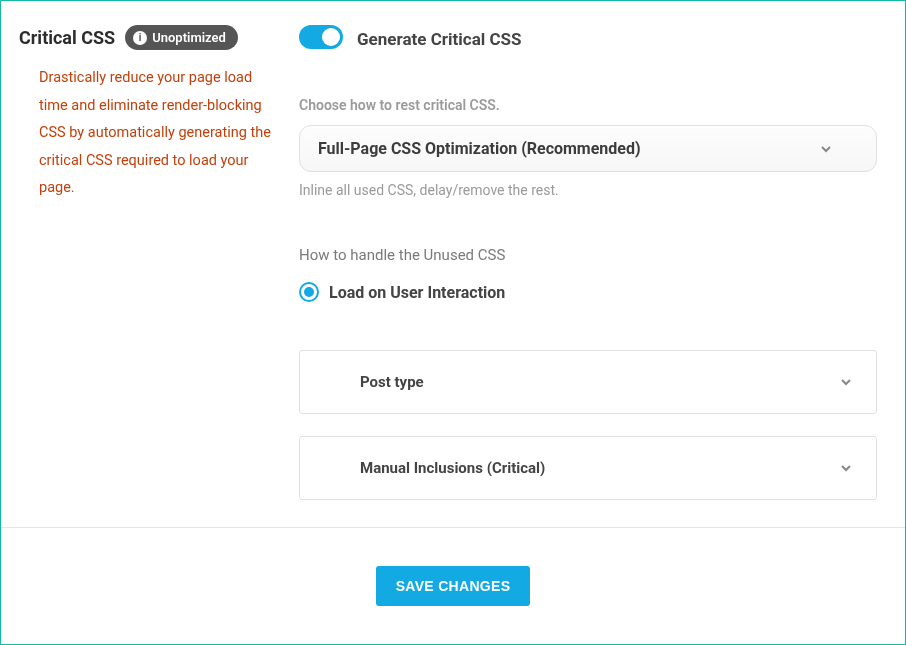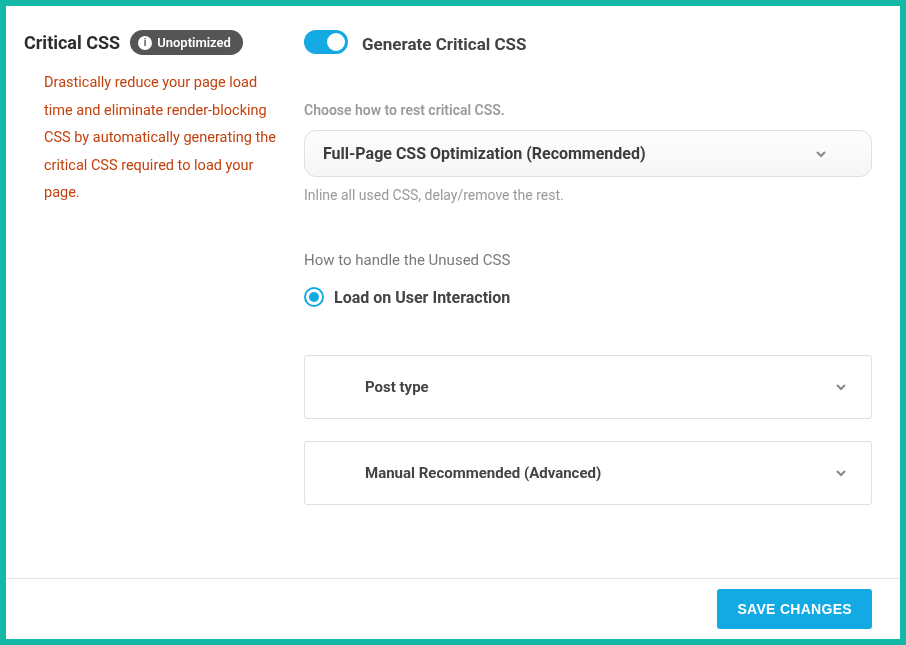--- a/index.html
+++ b/index.html
@@ -4,21 +4,21 @@
   <style>
     * { box-sizing: border-box; margin: 0; padding: 0; }
     body {
       font-family: -apple-system, BlinkMacSystemFont, "Segoe UI", Roboto, sans-serif;
       background: #fff;
       color: #333;
       width: 906px;
       height: 645px;
     }
     .container {
-      border: 6px solid #14b8a6;
+      border: 1px solid #14b8a6;
       width: 100%;
       height: 100%;
       display: flex;
       flex-direction: column;
     }
     .content {
       display: flex;
       flex: 1;
       padding: 24px 28px 20px 18px;
     }
@@ -187,23 +187,23 @@
     }
     .chevron {
       width: 12px;
       height: 12px;
       fill: none;
       stroke: #888;
       stroke-width: 2;
     }
     .footer {
       border-top: 1px solid #e5e5e5;
-      padding: 10px 28px;
-      display: flex;
-      justify-content: flex-end;
+      padding: 38px 28px;
+      display: flex;
+      justify-content: center;
     }
     .save-btn {
       background: #13a9e2;
       color: #fff;
       border: none;
       border-radius: 3px;
       padding: 12px 20px;
       font-size: 14px;
       font-weight: 700;
       letter-spacing: 0.3px;
@@ -254,21 +254,21 @@
       </div>
 
       <div class="accordion accordion-first">
         <span class="accordion-title">Post type</span>
         <svg class="chevron" viewBox="0 0 12 12">
             <path d="M2 4 L6 8 L10 4"></path>
           </svg>
       </div>
 
       <div class="accordion">
-        <span class="accordion-title">Manual Recommended (Advanced)</span>
+        <span class="accordion-title">Manual Inclusions (Critical)</span>
         <svg class="chevron" viewBox="0 0 12 12">
             <path d="M2 4 L6 8 L10 4"></path>
           </svg>
       </div>
     </div>
   </div>
 
   <div class="footer">
     <button class="save-btn">SAVE CHANGES</button>
   </div>

